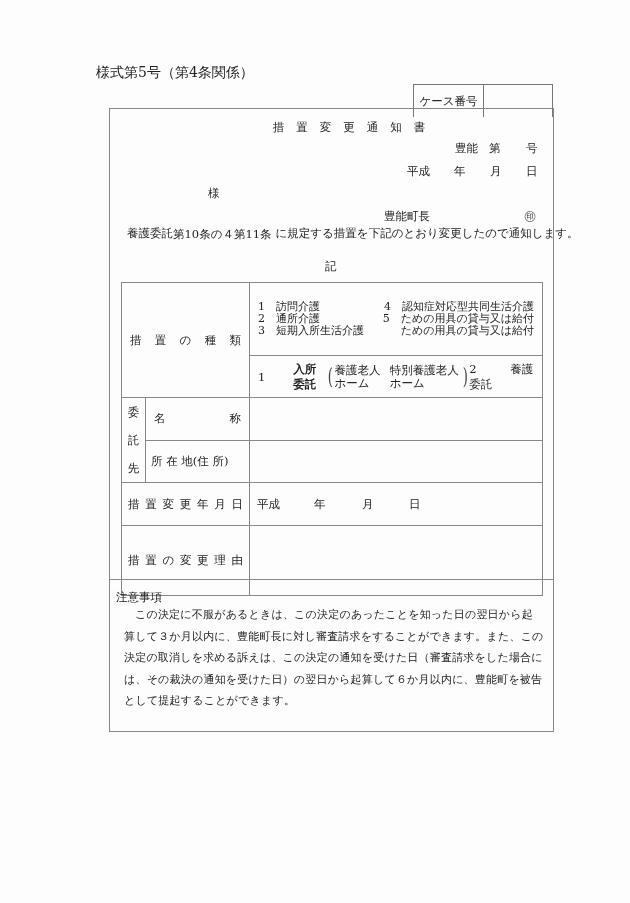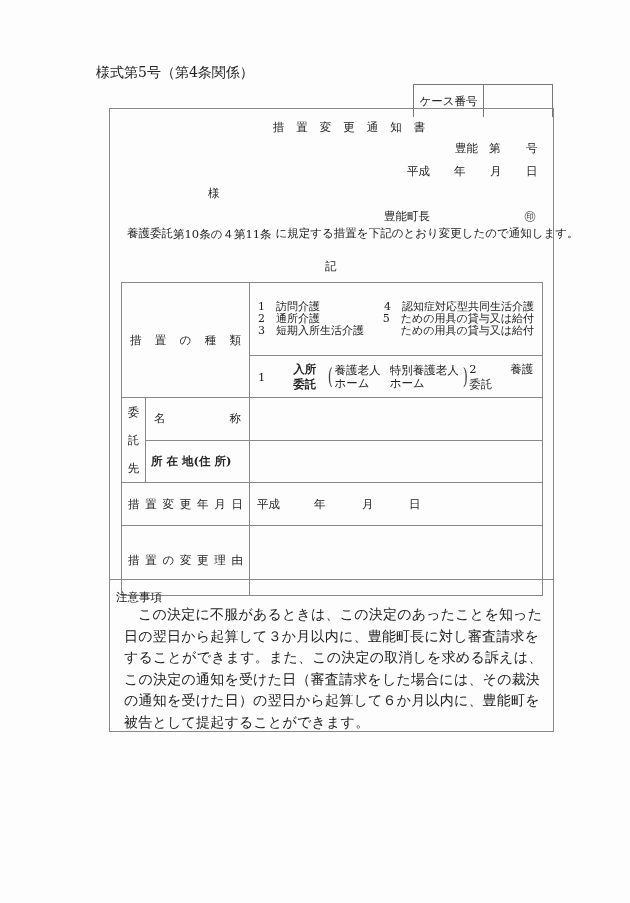--- a/index.html
+++ b/index.html
@@ -29,21 +29,21 @@
   table.grid {
     position:absolute; left:121px; top:282px; width:422px; border-collapse:collapse;
     font-size:11.5px;
   }
   table.grid td { border:1.5px solid #888; padding:0; }
   .spaced { display:flex; justify-content:space-between; padding:0 8px; }
   .types-list { padding:18px 8px; line-height:12px; font-size:11px; }
   .types-list .row { display:flex; justify-content:space-between; }
   .notes-head { left:116px; top:590px; font-size:11.5px; }
   .notes-body {
-    left:124px; top:604px; width:420px; font-size:14px; line-height:21.5px;
+    left:124px; top:604px; width:420px; font-size:11px; line-height:21.5px;
     text-indent:1em; letter-spacing:0.2px;
   }
   .notes-divider { left:109px; top:579px; width:445px; height:0; border-top:1.5px solid #888; }
   .bracket { display:inline-flex; align-items:center; }
   .bracket .b { font-size:22px; line-height:22px; color:#444; transform:scaleX(0.6); }
 </style>
 </head>
 <body>
 
 <div class="abs form-label">様式第5号（第4条関係）</div>
@@ -145,21 +145,21 @@
       <div>先</div>
     </td>
     <td>
       <div class="spaced">
         <span>名</span>
         <span>称</span>
       </div>
     </td>
     <td></td>
   </tr>
-  <tr style="height:42px;font-weight:bold;">
+  <tr style="height:42px;">
     <td style="padding-left:5px;">所 在 地(住 所)</td>
     <td></td>
   </tr>
   <tr style="height:43px;">
     <td colspan="2">
       <div class="spaced" style="padding:0 6px;">
         <span>措</span>
         <span>置</span>
         <span>変</span>
         <span>更</span>

